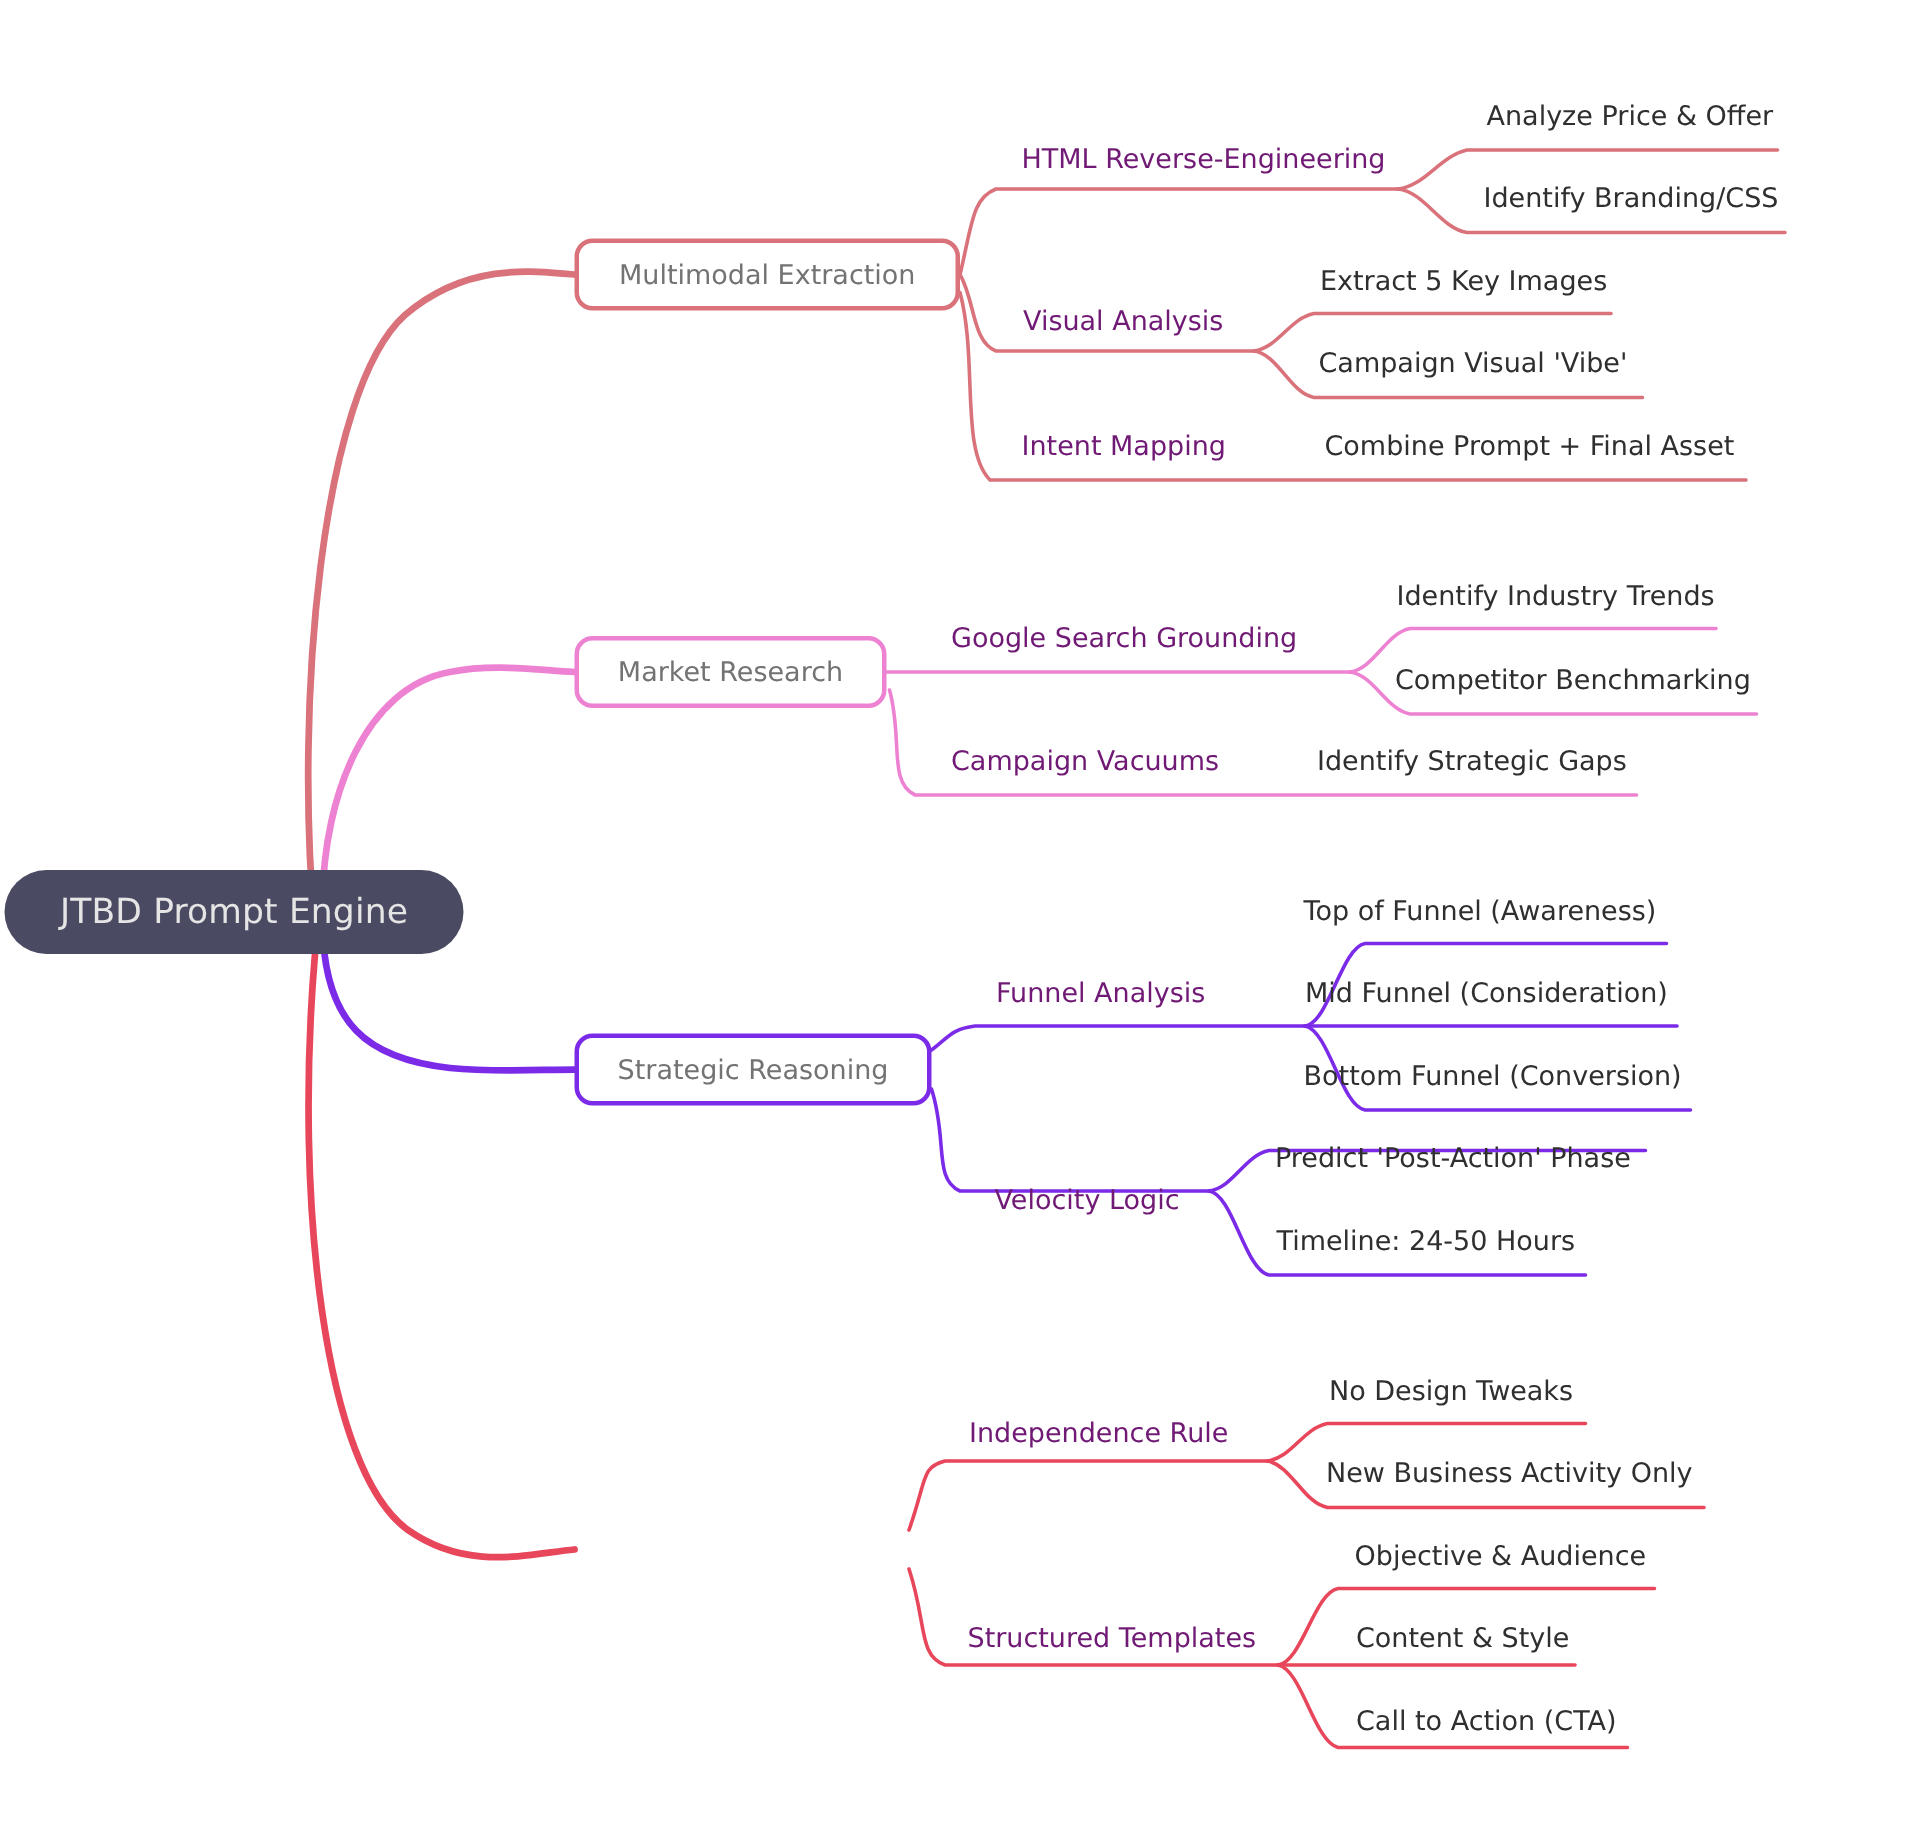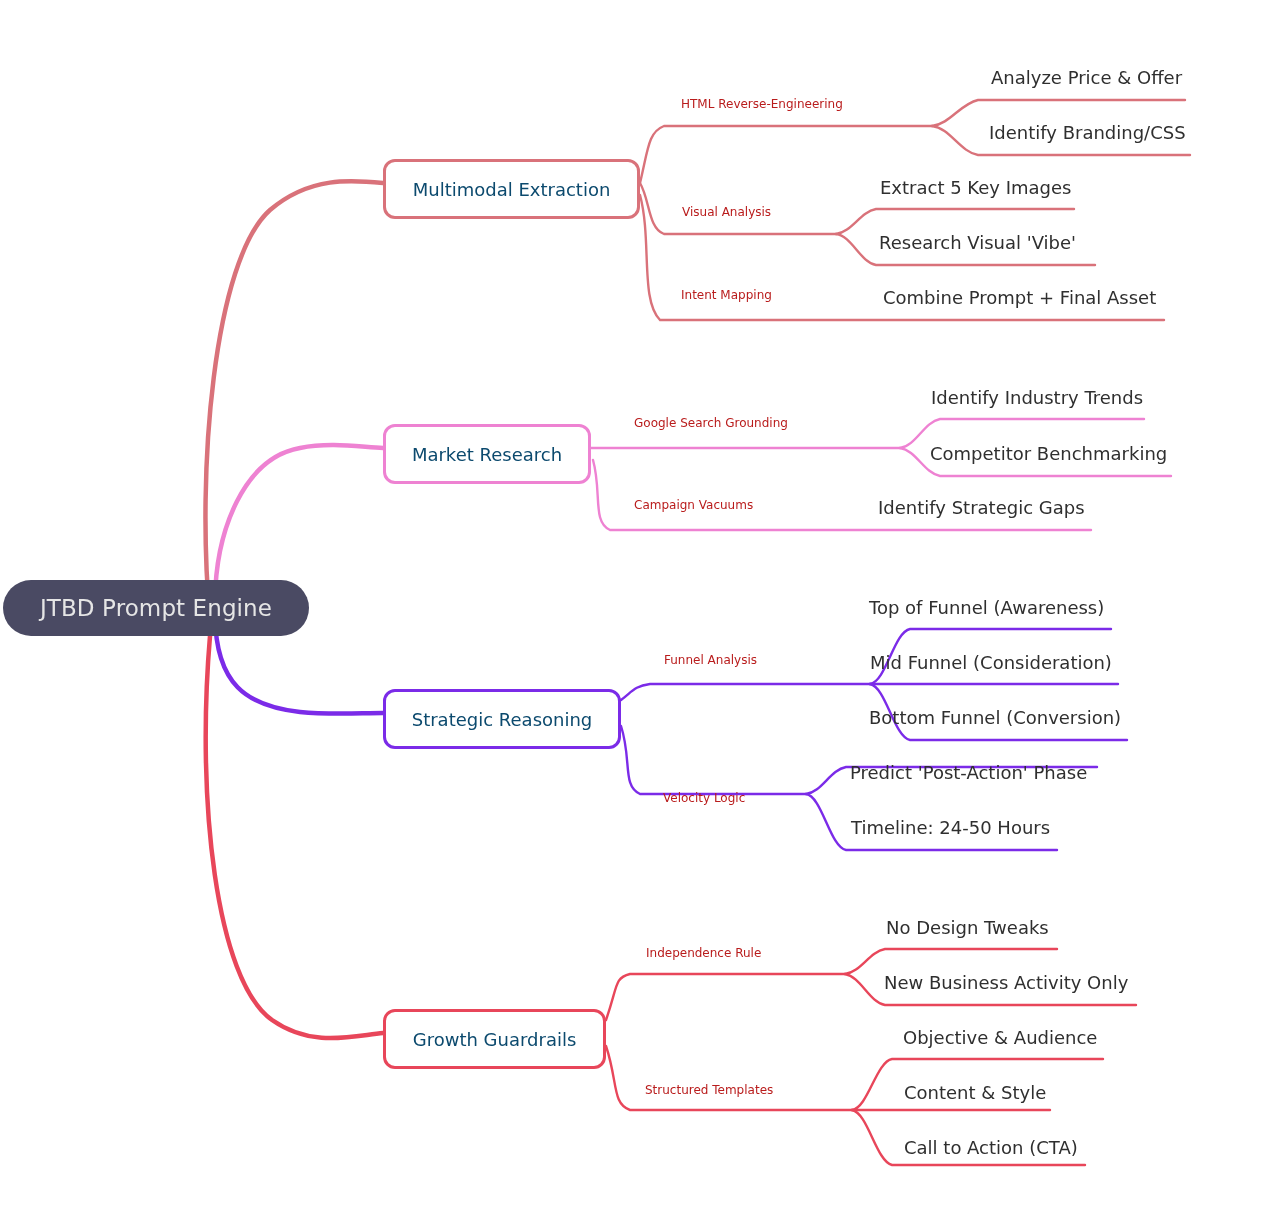--- a/index.html
+++ b/index.html
@@ -38,41 +38,41 @@
     top: 580px;
     width: 306px;
     height: 56px;
     background: #4A4A63;
     border-radius: 28px;
     color: #e5e5e5;
     font-size: 23px;
     letter-spacing: 0.1px;
   }
   .branch-node {
-    height: 60px;
+    height: 48px;
     background: #ffffff;
     border-radius: 12px;
     border-width: 3px;
     border-style: solid;
-    color: #0c4a6e;
+    color: #737373;
     font-size: 18px;
     padding: 4px 14px;
   }
   .leaf-label {
     position: absolute;
     white-space: nowrap;
     color: #2f2f2f;
     font-size: 18px;
     line-height: 1;
   }
   .mid-label {
     position: absolute;
     white-space: nowrap;
-    color: #b91c1c;
-    font-size: 12px;
+    color: #701a75;
+    font-size: 18px;
     line-height: 1;
   }
 </style>
 </head>
 <body>
 
 <div id="mindmap-root">
 
   <svg id="edge-layer" viewBox="0 0 1285 1215">
 
@@ -138,31 +138,28 @@
   </div>
 
   <div class="node branch-node" style="left:383px; top:689px; width:238px; border-color:#7B2BE8;">
     <span>Strategic Reasoning</span>
   </div>
 
   <div class="node branch-node" style="left:383px; top:424px; width:208px; border-color:#EE82D2;">
     <span>Market Research</span>
   </div>
 
-  <div class="node branch-node" style="left:383px; top:1009px; width:223px; border-color:#E8465A;">
-    <span>Growth Guardrails</span>
-  </div>
 
   <div class="mid-label" style="left:681px; top:98px;">HTML Reverse-Engineering</div>
   <div class="leaf-label" style="left:991px; top:69px;">Analyze Price &amp; Offer</div>
   <div class="leaf-label" style="left:989px; top:124px;">Identify Branding/CSS</div>
 
   <div class="mid-label" style="left:656px; top:206px;margin-left:26px;">Visual Analysis</div>
   <div class="leaf-label" style="left:880px; top:179px;">Extract 5 Key Images</div>
-  <div class="leaf-label" style="left:879px; top:234px;">Research Visual 'Vibe'</div>
+  <div class="leaf-label" style="left:879px; top:234px;">Campaign Visual 'Vibe'</div>
 
   <div class="mid-label" style="left:681px; top:289px;">Intent Mapping</div>
   <div class="leaf-label" style="left:883px; top:289px;">Combine Prompt + Final Asset</div>
 
   <div class="mid-label" style="left:634px; top:417px;">Google Search Grounding</div>
   <div class="leaf-label" style="left:931px; top:389px;">Identify Industry Trends</div>
   <div class="leaf-label" style="left:930px; top:445px;">Competitor Benchmarking</div>
 
   <div class="mid-label" style="left:634px; top:499px;">Campaign Vacuums</div>
   <div class="leaf-label" style="left:878px; top:499px;">Identify Strategic Gaps</div>

